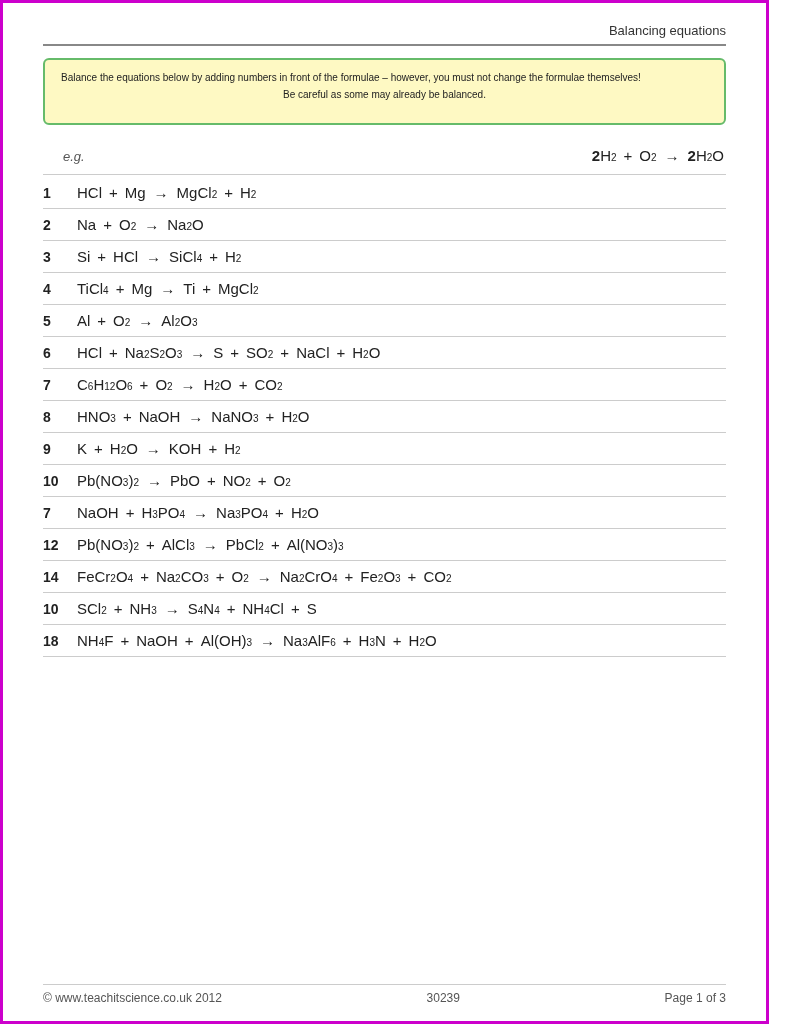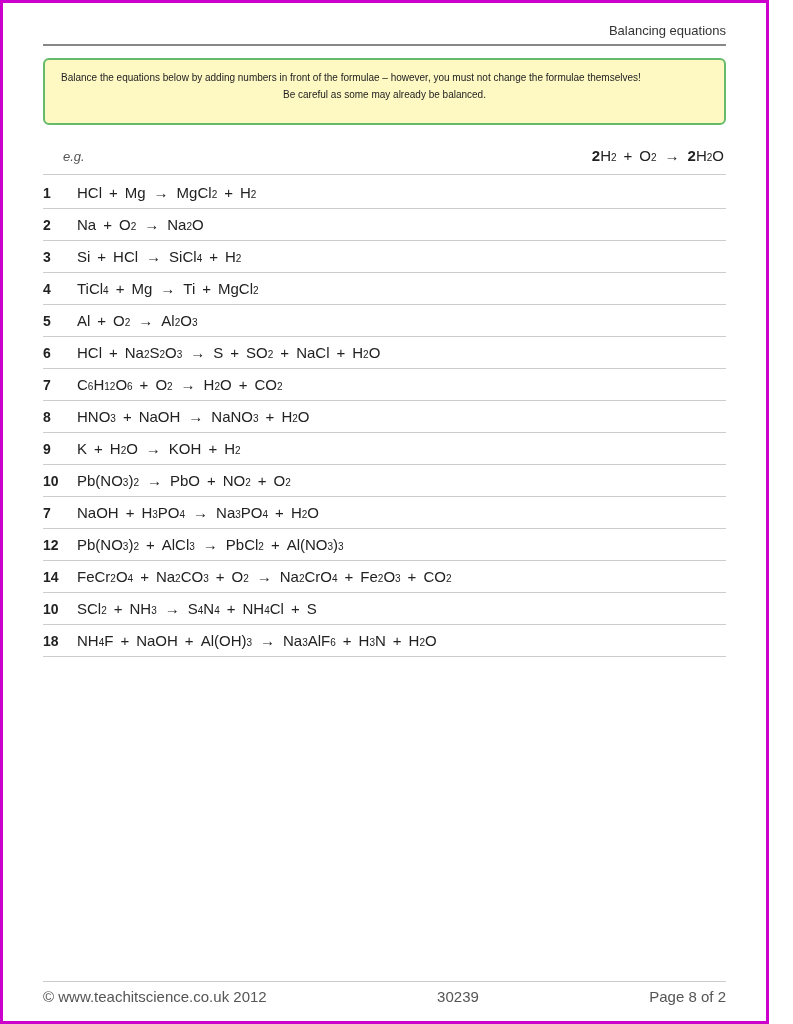--- a/index.html
+++ b/index.html
@@ -95,21 +95,21 @@
       margin: 0 6px;
       font-size: 15px;
     }
     .footer {
       position: absolute;
       bottom: 16px;
       left: 40px;
       right: 40px;
       display: flex;
       justify-content: space-between;
-      font-size: 15px;
+      font-size: 12px;
       color: #555;
       border-top: 1px solid #ccc;
       padding-top: 6px;
     }
   </style>
 </head>
 <body>
 
 <div class="page">
 
@@ -334,16 +334,16 @@
       <span class="op">+</span>
       <span class="term">H<sub>3</sub>N</span>
       <span class="op">+</span>
       <span class="term">H<sub>2</sub>O</span>
     </span>
   </div>
 
   <div class="footer">
     <span>© www.teachitscience.co.uk 2012</span>
     <span>30239</span>
-    <span>Page 8 of 2</span>
+    <span>Page 1 of 3</span>
   </div>
 
 </div>
 
 </body></html>

